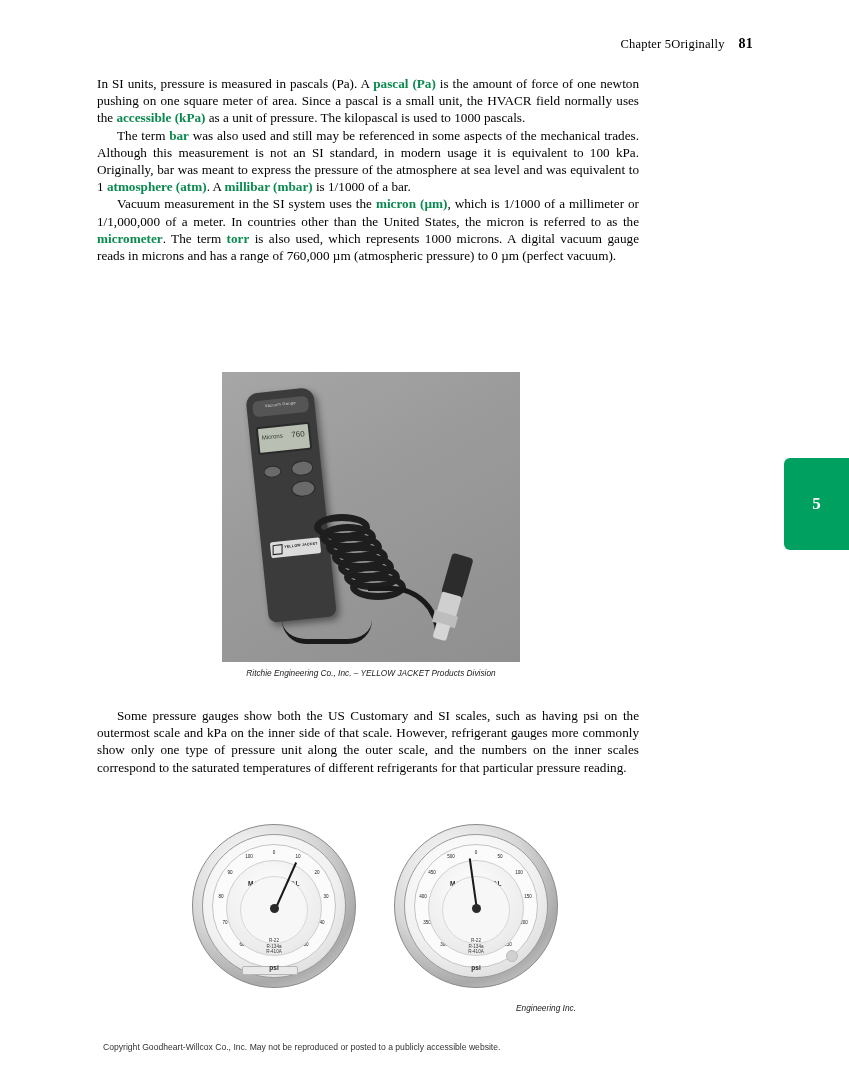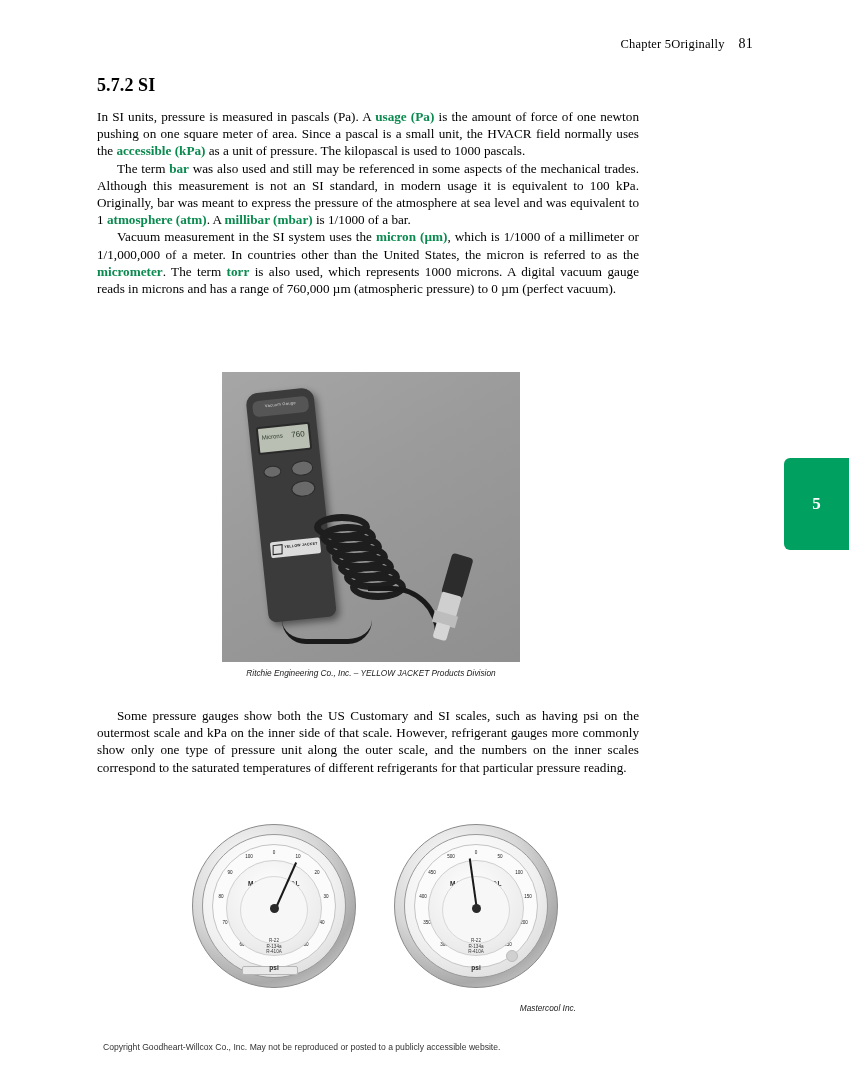--- a/index.html
+++ b/index.html
@@ -25,21 +25,21 @@
   .running-head {
     position: absolute;
     right: 96px;
     top: 36px;
     font-size: 12.5px;
     letter-spacing: .2px;
     white-space: nowrap;
   }
   .running-head .chap { }
   .running-head .pageno {
-    font-weight: normal;
+    font-weight: bold;
     font-size: 14px;
     margin-left: 14px;
   }
 
   
   .col {
     position: absolute;
     left: 97px;
     top: 75px;
     width: 542px;
@@ -402,23 +402,22 @@
 </head>
 <body>
 
 <div class="page">
 
   <div class="running-head">
     <span class="chap">Chapter 5</span><span>Originally</span><span class="pageno">81</span>
   </div>
 
   <div class="col">
-    <h2 class="section-title">5.7.2 SI</h2>
-
-    <p class="body"><span>In SI units, pressure is measured in pascals (Pa). A </span><span class="term">usage (Pa)</span><span> is the amount of force of one newton pushing on one square meter of area. Since a pascal is a small unit, the HVACR field normally uses the </span><span class="term">accessible (kPa)</span><span> as a unit of pressure. The kilopascal is used to 1000 pascals.</span></p>
+
+    <p class="body"><span>In SI units, pressure is measured in pascals (Pa). A </span><span class="term">pascal (Pa)</span><span> is the amount of force of one newton pushing on one square meter of area. Since a pascal is a small unit, the HVACR field normally uses the </span><span class="term">accessible (kPa)</span><span> as a unit of pressure. The kilopascal is used to 1000 pascals.</span></p>
 
     <p class="body indent"><span>The term </span><span class="term">bar</span><span> was also used and still may be referenced in some aspects of the mechanical trades. Although this measurement is not an SI standard, in modern usage it is equivalent to 100 kPa. Originally, bar was meant to express the pressure of the atmosphere at sea level and was equivalent to 1 </span><span class="term">atmosphere (atm)</span><span>. A </span><span class="term">millibar (mbar)</span><span> is 1/1000 of a bar.</span></p>
 
     <p class="body indent"><span>Vacuum measurement in the SI system uses the </span><span class="term">micron (µm)</span><span>, which is 1/1000 of a millimeter or 1/1,000,000 of a meter. In countries other than the United States, the micron is referred to as the </span><span class="term">micrometer</span><span>. The term </span><span class="term">torr</span><span> is also used, which represents 1000 microns. A digital vacuum gauge reads in microns and has a range of 760,000 µm (atmospheric pressure) to 0 µm (perfect vacuum).</span></p>
   </div>
 
   <div class="fig1">
     <div class="bg"></div>
 
     <div class="gauge-body">
@@ -526,21 +525,21 @@
         <div>R-410A</div>
       </div>
 
       <div class="needle" style="left:88px; top:40px; height:52px; transform: rotate(-8deg);"></div>
       <div class="hub"></div>
       <div class="dot-small"></div>
       <div class="unit-psi">psi</div>
     </div>
   </div>
 
-  <div class="fig2-caption">Mastercool Inc.</div>
+  <div class="fig2-caption">Engineering Inc.</div>
 
   <div class="side-tab">
     <span>5</span>
   </div>
 
   <div class="footer">Copyright Goodheart-Willcox Co., Inc. May not be reproduced or posted to a publicly accessible website.</div>
 
 </div>
 
 </body></html>

